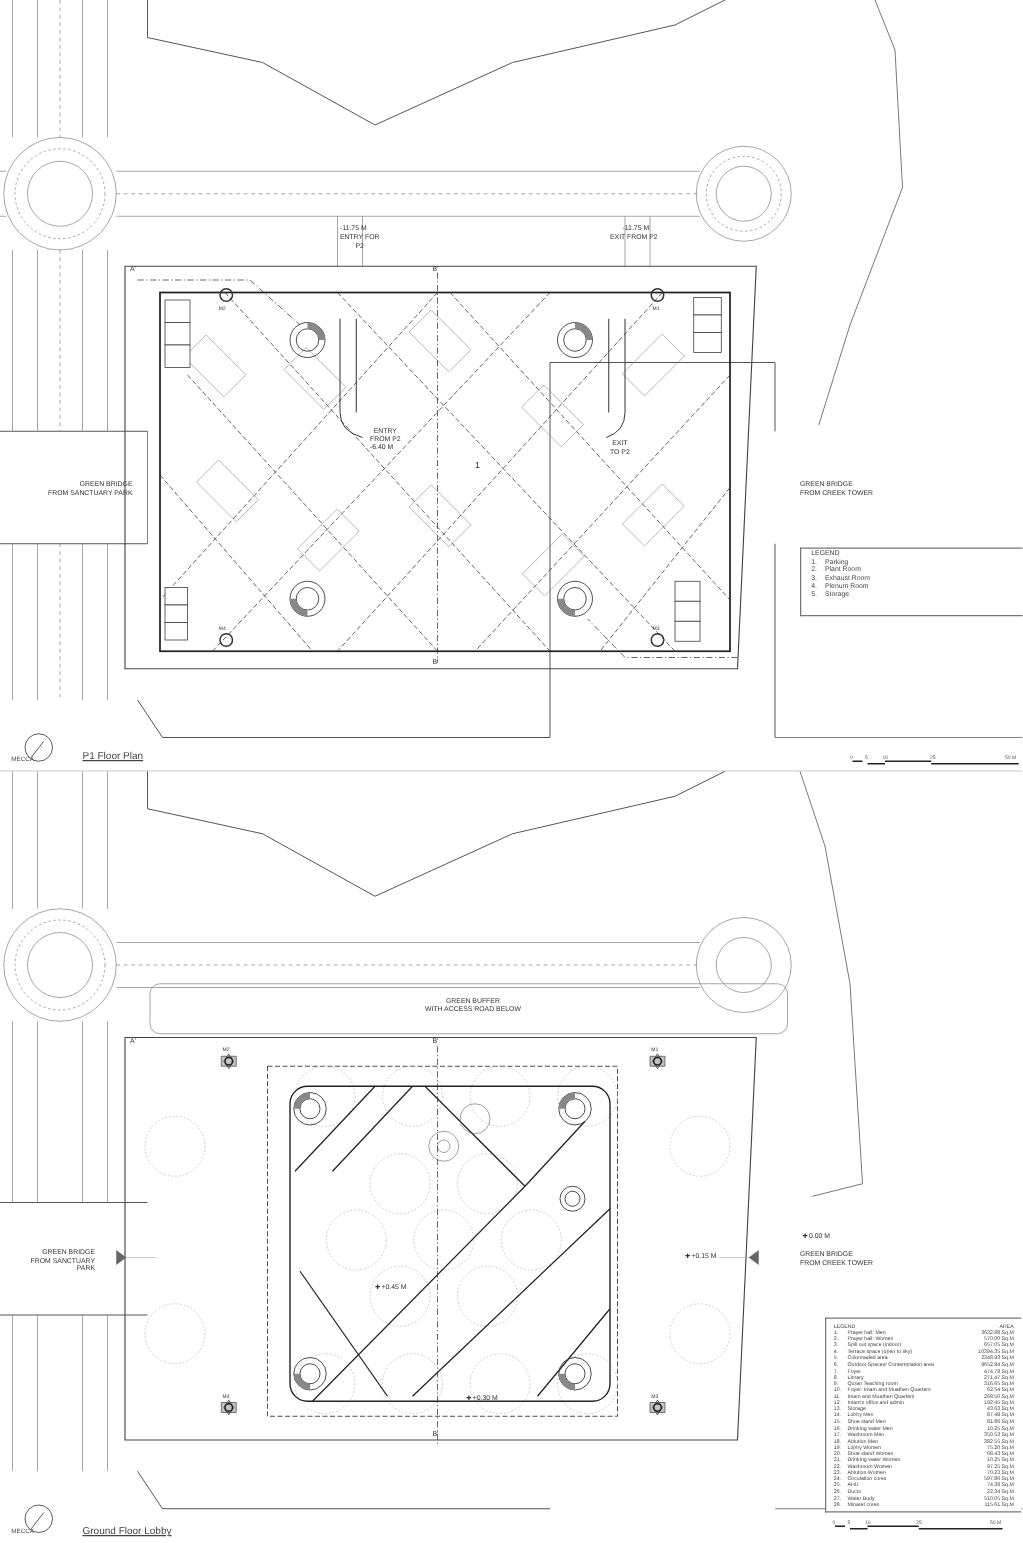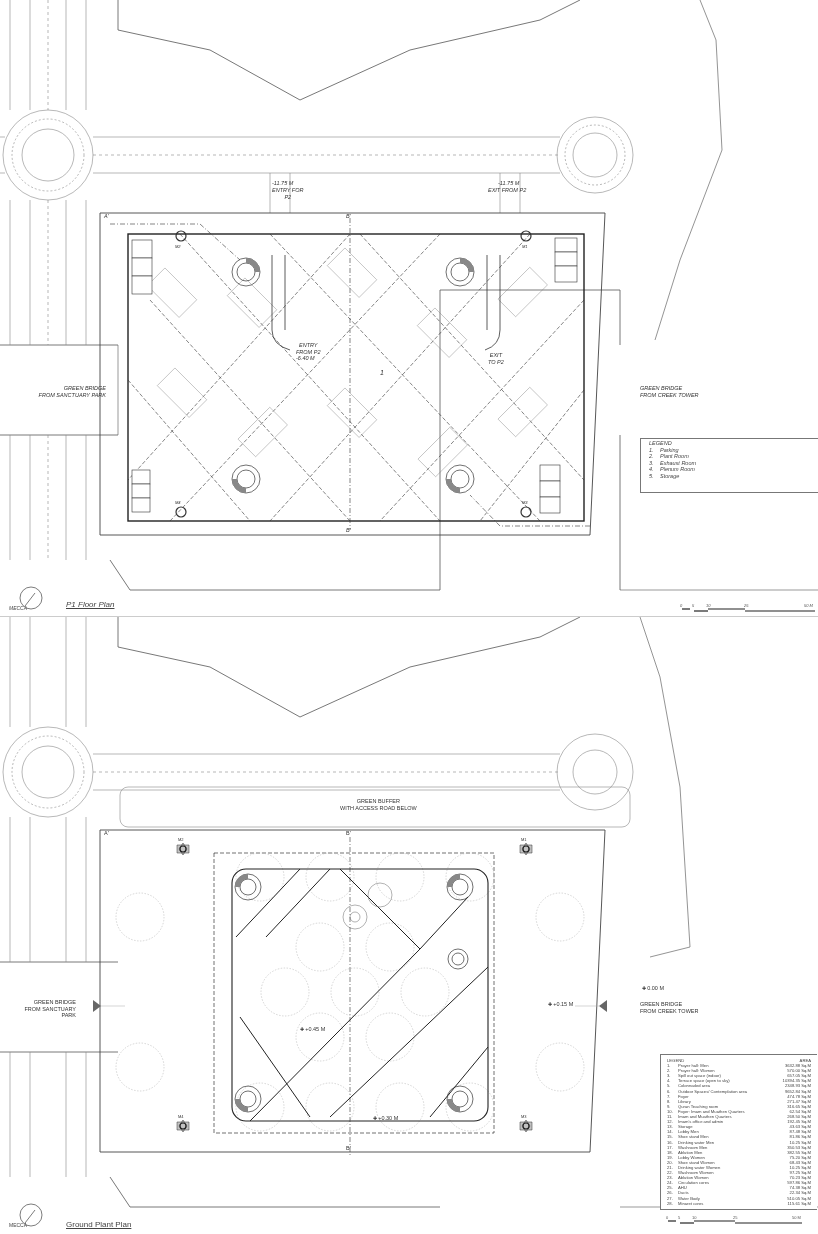--- a/index.html
+++ b/index.html
@@ -17,21 +17,21 @@
   .legend .name { flex: 1; }
   .legend .area { width: 50px; text-align: right; padding-right: 6px; }
   .legend .head { display: flex; }
   .scale { position: absolute; font-size: 4px; color: #555; }
   .lvl { position: absolute; font-size: 5.5px; color: #333; white-space: nowrap; }
   .lvl::before { content: "\271A"; font-size: 5px; margin-right: 1px; }
 </style>
 </head>
 <body>
 
-<div class="sheet" style="top:0;font-style:italic;">
+<div class="sheet" style="top:0;">
   <svg width="818" height="617" viewBox="0 0 818 617">
 
     <polyline points="118,0 118,30 210,50 300,100 410,50 540,20 580,0" fill="none" stroke="#555" stroke-width="0.8"></polyline>
     <polyline points="700,0 716,40 722,150 680,260 655,340" fill="none" stroke="#666" stroke-width="0.7"></polyline>
     <polyline points="0,345 118,345" fill="none" stroke="#555" stroke-width="0.8"></polyline>
     <polyline points="0,435 118,435" fill="none" stroke="#555" stroke-width="0.8"></polyline>
     <polyline points="118,345 118,435" fill="none" stroke="#555" stroke-width="0.6"></polyline>
     <polyline points="110,560 130,590 440,590 440,290 620,290 620,345" fill="none" stroke="#555" stroke-width="0.8"></polyline>
     <line x1="620" y1="435" x2="620" y2="590" stroke="#555" stroke-width="0.8"></line>
     <line x1="620" y1="590" x2="818" y2="590" stroke="#555" stroke-width="0.6"></line>
@@ -512,14 +512,14 @@
       </div>
   </div>
 
   <div class="scale" style="left:666px;top:598px;">0</div>
   <div class="scale" style="left:678px;top:598px;">5</div>
   <div class="scale" style="left:692px;top:598px;">10</div>
   <div class="scale" style="left:733px;top:598px;">25</div>
   <div class="scale" style="left:792px;top:598px;">50 M</div>
 
   <div class="mecca" style="left:9px;top:605px;">MECCA</div>
-  <div class="title" style="left:66px;top:603px;">Ground Plant Plan</div>
+  <div class="title" style="left:66px;top:603px;">Ground Floor Lobby</div>
 </div>
 
 </body></html>

